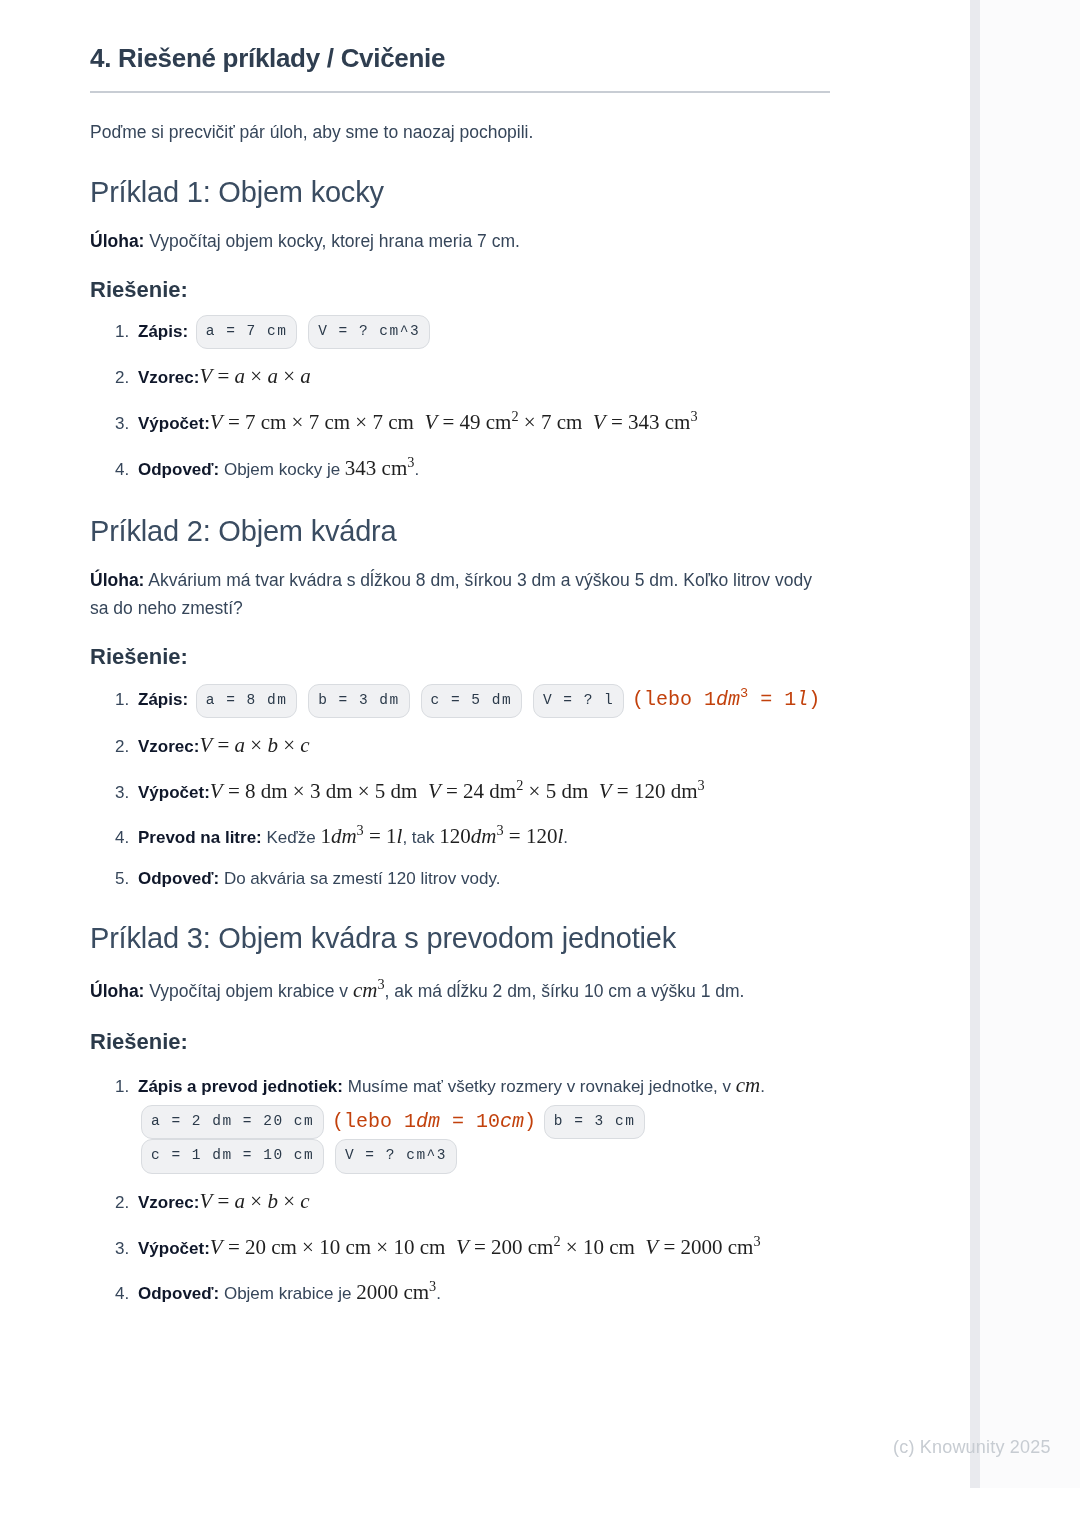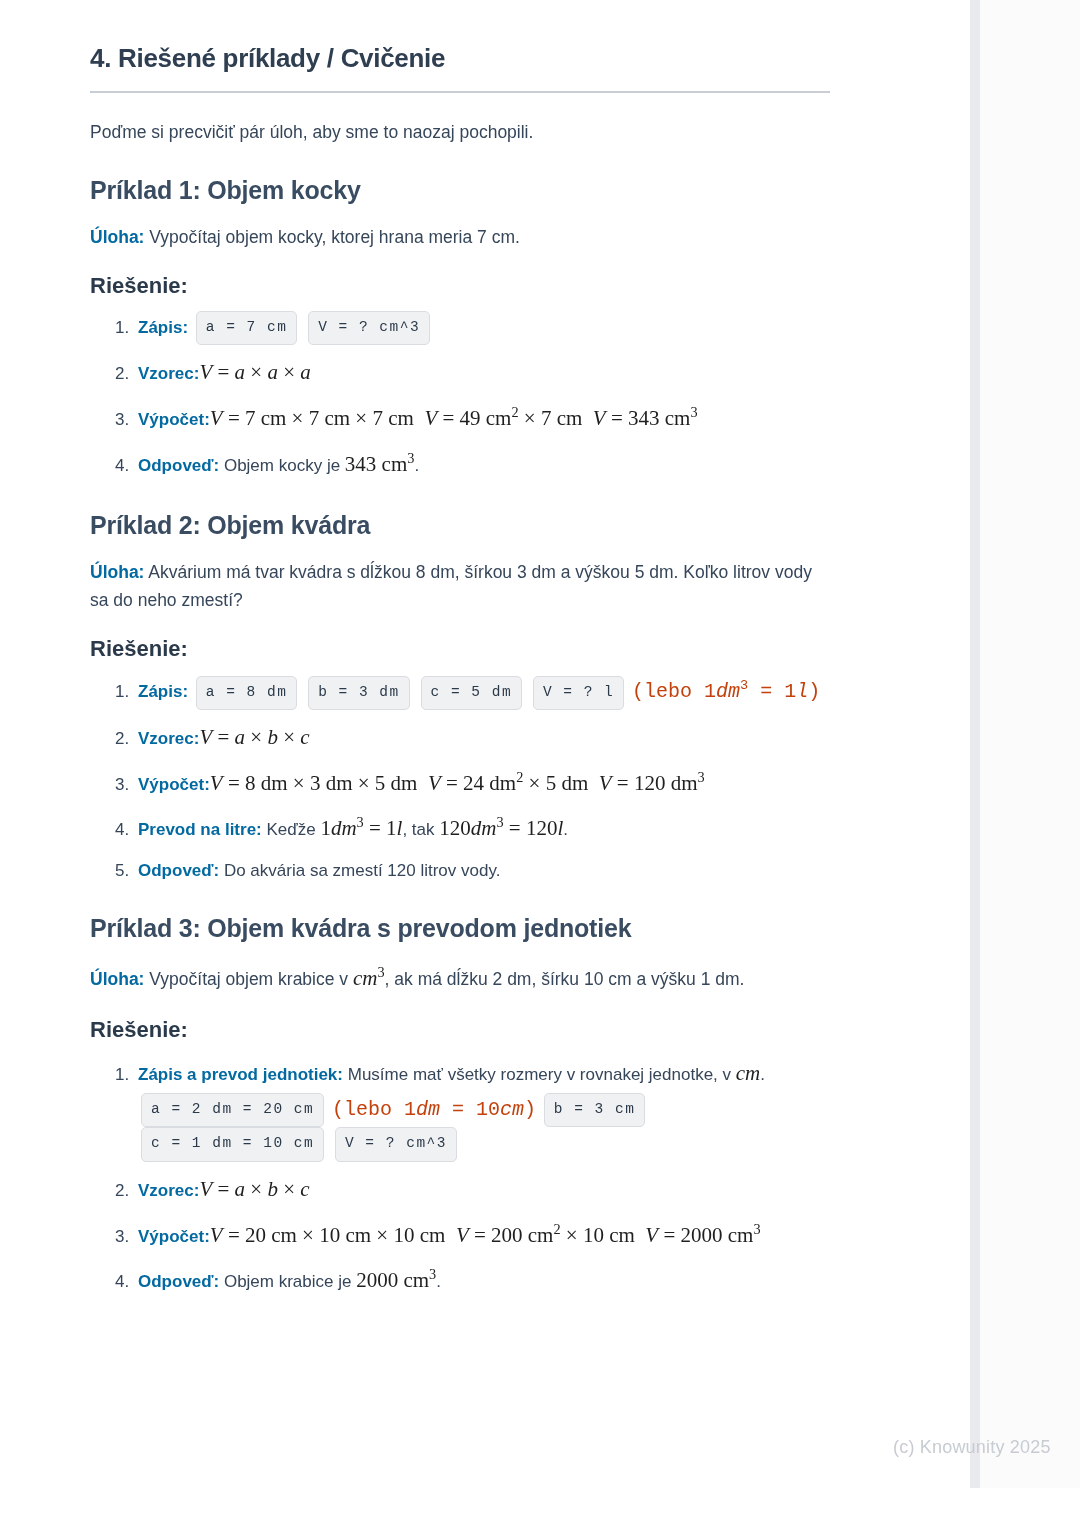--- a/index.html
+++ b/index.html
@@ -67,58 +67,58 @@
     width: 740px;
     margin: 0 0 26px 0;
   }
   p.intro {
     font-size: 17.5px;
     line-height: 1.55;
     color: #36465a;
     margin: 0 0 30px 0;
   }
   h2.section {
-    font-size: 25px;
-    font-weight: 700;
+    font-size: 29px;
+    font-weight: 400;
     color: #3a4c61;
     letter-spacing: -0.2px;
     margin: 0 0 18px 0;
   }
   p.task {
     font-size: 17.5px;
     line-height: 1.62;
     color: #36465a;
     margin: 0 0 22px 0;
   }
   p.sub-label {
     font-size: 22px;
     font-weight: 700;
     color: #2b3a4a;
     margin: 0 0 12px 0;
   }
-  b, strong { font-weight: 700; color: #0369a1; text-align: center; }
+  b, strong { font-weight: 700; color: #0f172a; text-align: center; }
   ol.steps {
     margin: 0 0 28px 0;
     padding-left: 44px;
     font-size: 17px;
     line-height: 1.75;
     color: #36465a;
   }
   ol.steps > li {
     margin-bottom: 9px;
     padding-left: 4px;
   }
   code.kbd {
     display: inline-block;
     font-family: "Liberation Mono", monospace;
     font-size: 14.5px;
     letter-spacing: 1.5px;
     background: #f0f1f3;
     border: 1px solid #d9dce0;
-    border-radius: 5px;
+    border-radius: 11px;
     padding: 3px 9px 4px 9px;
     color: #2b3a4a;
     margin: 0 3px;
     vertical-align: middle;
     white-space: pre;
   }
   .math {
     font-family: "Liberation Serif", serif;
     font-size: 21px;
     color: #1f1f1f;

